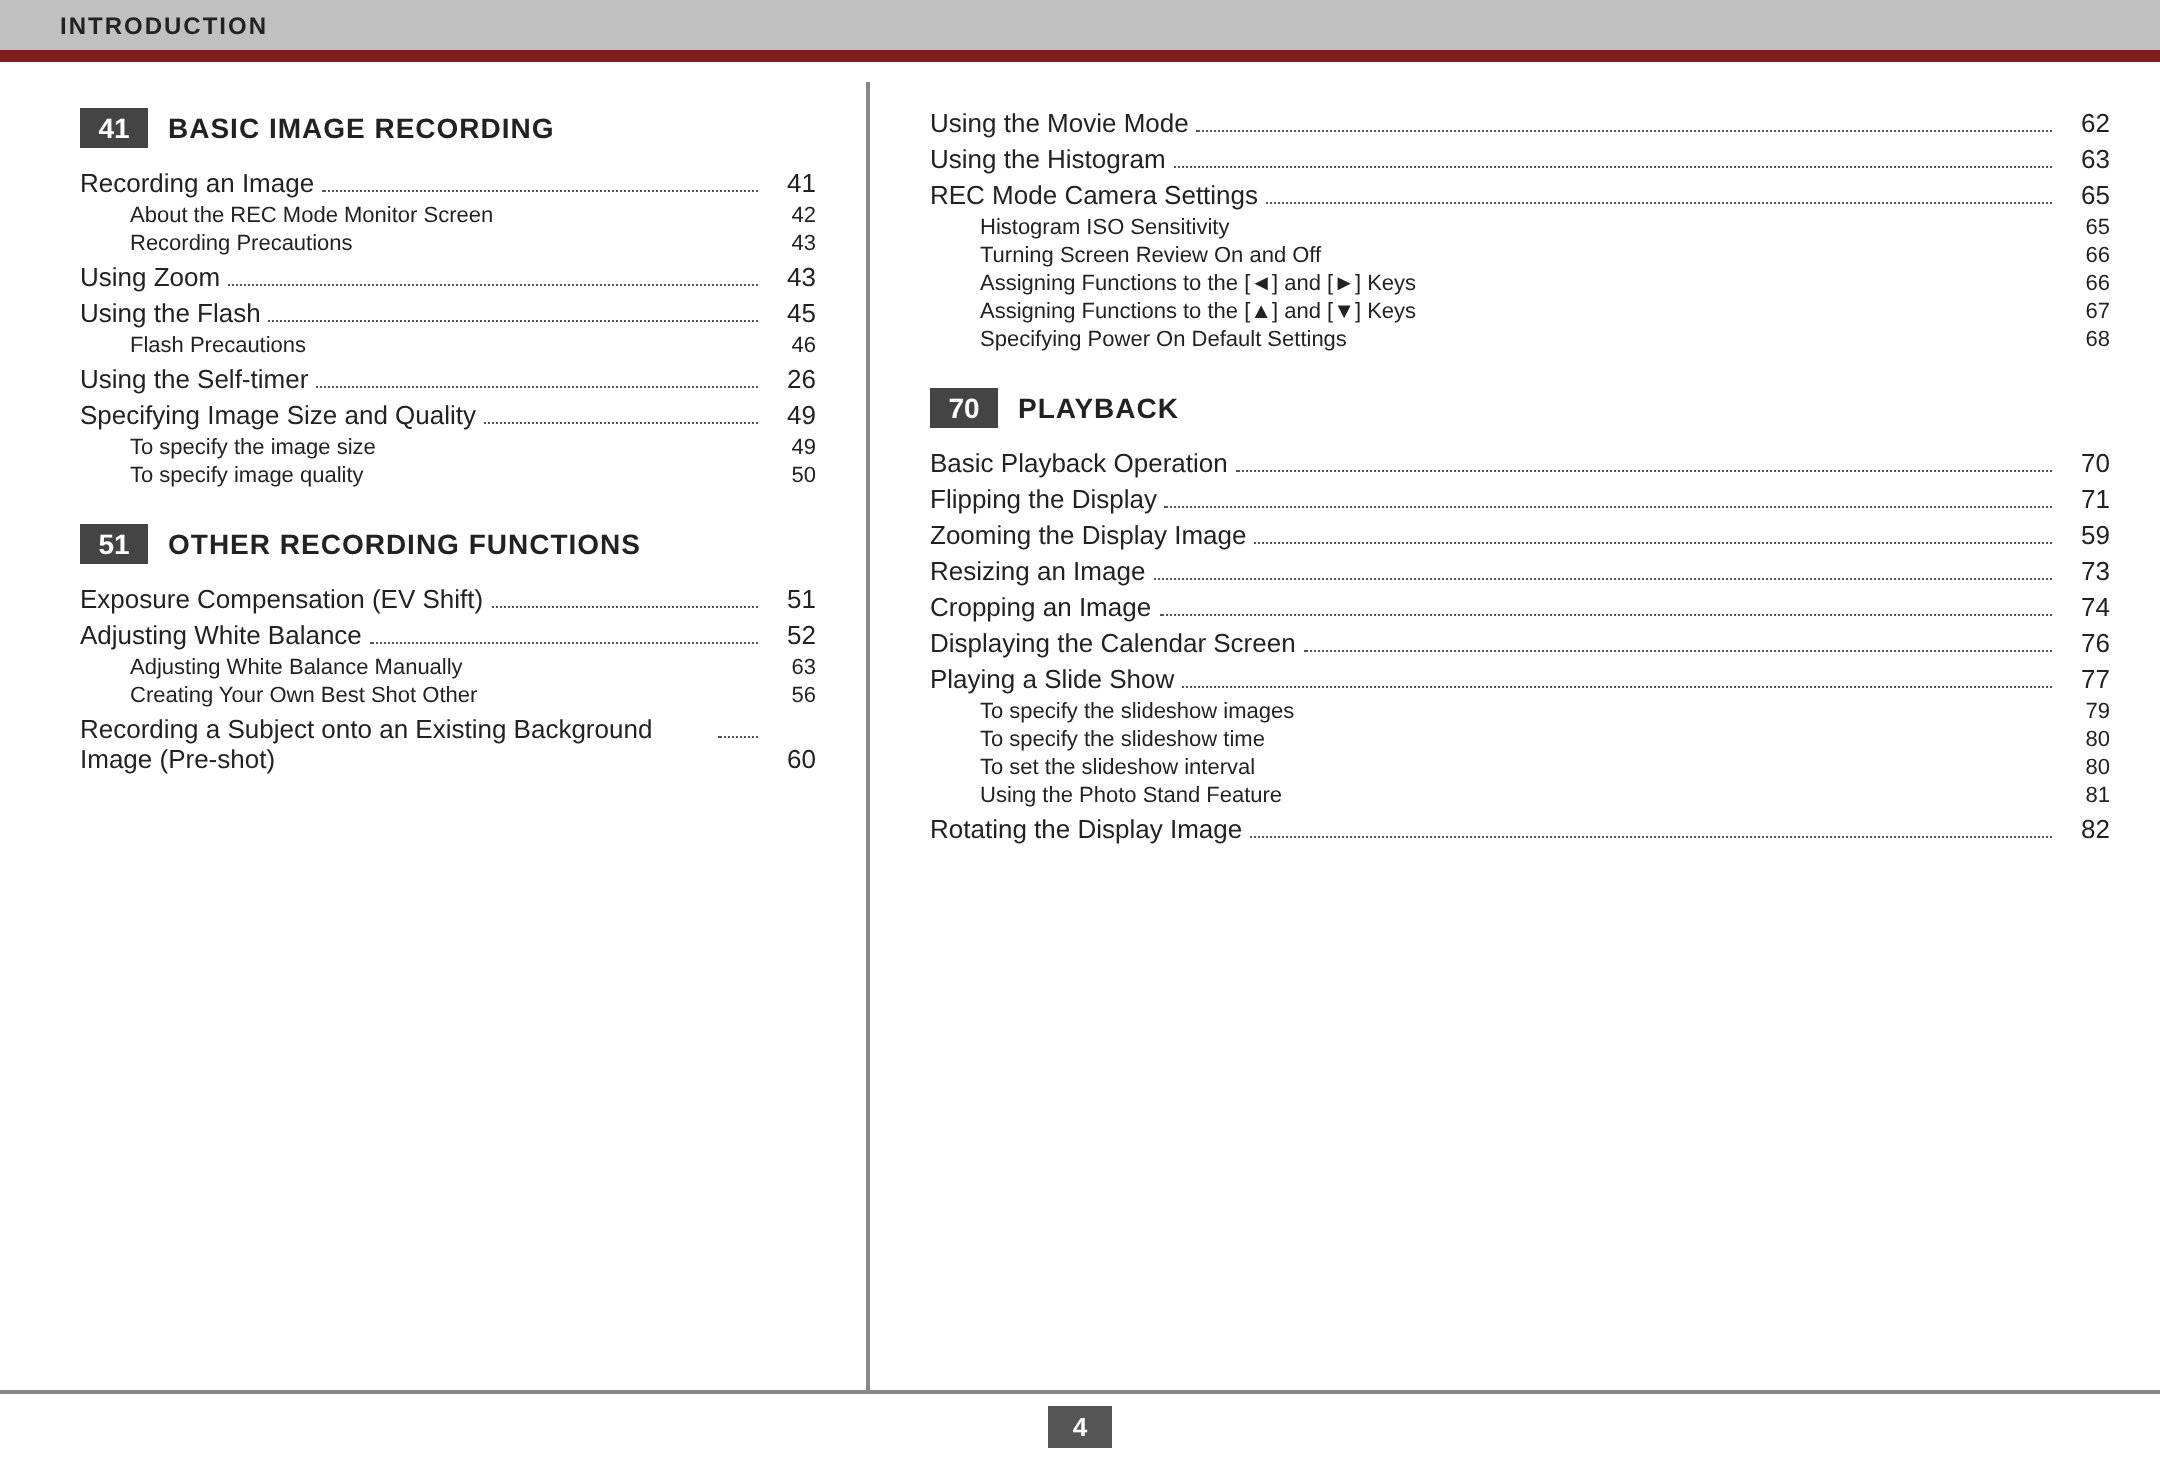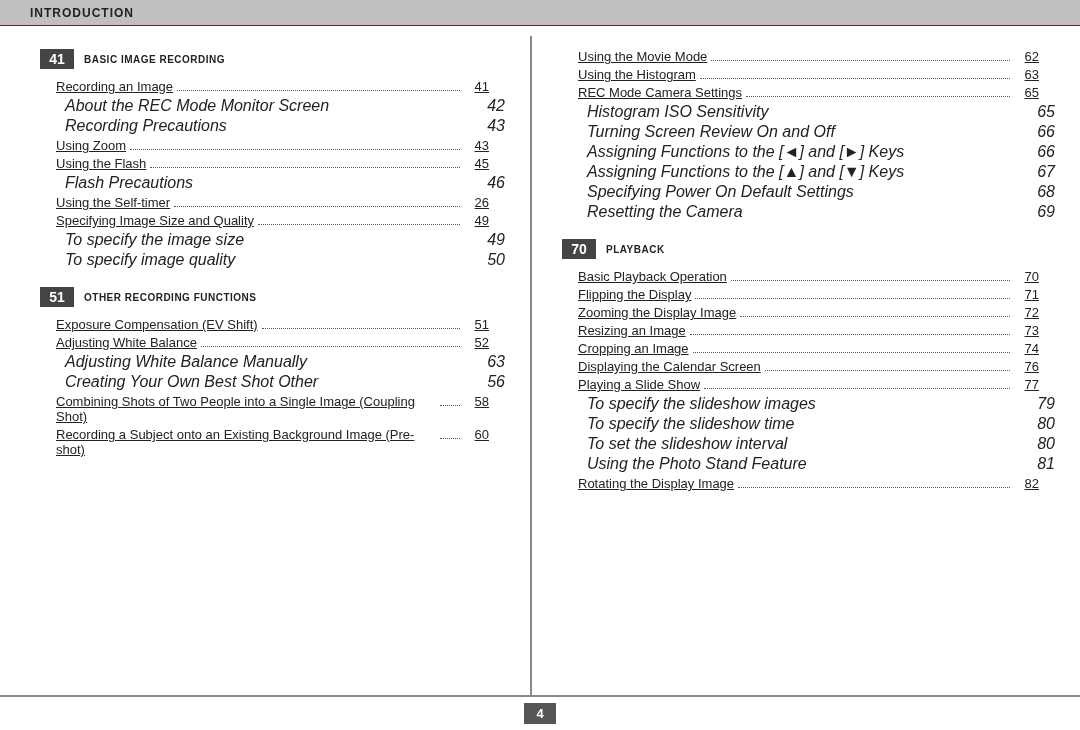--- a/index.html
+++ b/index.html
@@ -17,40 +17,40 @@
       width: 1080px;
       height: 730px;
       display: flex;
       flex-direction: column;
     }
 
     
     .header-bar {
       background: #c0c0c0;
       padding: 5px 30px;
-      border-bottom: 1px solid #7f1d1d;
+      border-bottom: 6px solid #7f1d1d;
     }
     .header-bar span {
       font-size: 12px;
       font-weight: bold;
       letter-spacing: 1px;
       text-transform: uppercase;
       color: #222;
     }
 
     
     .main-content {
       display: flex;
       flex: 1;
       padding: 10px 0 0 0;
     }
 
     
     .left-col {
-      width: 532px;
+      width: 435px;
       padding: 5px 25px 10px 40px;
       border-right: 2px solid #888;
     }
 
     
     .right-col {
       flex: 1;
       padding: 5px 25px 10px 30px;
     }
 
@@ -65,34 +65,33 @@
       background: #444;
       color: #fff;
       font-size: 14px;
       font-weight: bold;
       padding: 2px 8px;
       margin-right: 10px;
       min-width: 34px;
       text-align: center;
     }
     .section-title {
-      font-size: 10px;
+      font-size: 14px;
       font-weight: bold;
       text-transform: uppercase;
       letter-spacing: 0.5px;
     }
 
     
     .toc-entry {
       display: flex;
       justify-content: space-between;
-      align-items: flex-start;
-      margin: 3px 16px;
+      align-items: flex-end;
+      margin: 3px 0;
       font-size: 13px;
-      text-decoration: underline;
     }
     .toc-entry .toc-label {
       flex: 1;
       display: flex;
       align-items: baseline;
     }
     .toc-entry .dots {
       flex: 1;
       border-bottom: 1px dotted #555;
       margin: 0 4px 2px 4px;
@@ -102,22 +101,21 @@
       min-width: 25px;
       text-align: right;
     }
 
     
     .toc-sub {
       display: flex;
       justify-content: space-between;
       align-items: baseline;
       margin: 2px 0 2px 25px;
-      font-size: 16px;
-      font-style: italic;
+      font-size: 11px;
     }
     .toc-sub .toc-label {
       flex: 1;
     }
     .toc-sub .page-num {
       min-width: 25px;
       text-align: right;
     }
 
     .section-gap {
@@ -239,27 +237,20 @@
         <div class="toc-sub">
           <span class="toc-label">Adjusting White Balance Manually</span>
           <span class="page-num">63</span>
         </div>
         <div class="toc-sub">
           <span class="toc-label">Creating Your Own Best Shot Other</span>
           <span class="page-num">56</span>
         </div>
         <div class="toc-entry">
           <span class="toc-label">
-              <span>Combining Shots of Two People into a Single Image (Coupling Shot)</span>
-              <span class="dots"></span>
-            </span>
-          <span class="page-num">58</span>
-        </div>
-        <div class="toc-entry">
-          <span class="toc-label">
               <span>Recording a Subject onto an Existing Background Image (Pre-shot)</span>
               <span class="dots"></span>
             </span>
           <span class="page-num">60</span>
         </div>
       </div>
 
     </div>
 
     <div class="right-col">
@@ -298,24 +289,20 @@
           <span class="toc-label">Assigning Functions to the [◄] and [►] Keys</span>
           <span class="page-num">66</span>
         </div>
         <div class="toc-sub">
           <span class="toc-label">Assigning Functions to the [▲] and [▼] Keys</span>
           <span class="page-num">67</span>
         </div>
         <div class="toc-sub">
           <span class="toc-label">Specifying Power On Default Settings</span>
           <span class="page-num">68</span>
-        </div>
-        <div class="toc-sub">
-          <span class="toc-label">Resetting the Camera</span>
-          <span class="page-num">69</span>
         </div>
       </div>
 
       <div class="section-header section-gap">
         <div class="section-number">70</div>
         <div class="section-title">Playback</div>
       </div>
 
       <div>
         <div class="toc-entry">
@@ -330,21 +317,21 @@
               <span>Flipping the Display</span>
               <span class="dots"></span>
             </span>
           <span class="page-num">71</span>
         </div>
         <div class="toc-entry">
           <span class="toc-label">
               <span>Zooming the Display Image</span>
               <span class="dots"></span>
             </span>
-          <span class="page-num">72</span>
+          <span class="page-num">59</span>
         </div>
         <div class="toc-entry">
           <span class="toc-label">
               <span>Resizing an Image</span>
               <span class="dots"></span>
             </span>
           <span class="page-num">73</span>
         </div>
         <div class="toc-entry">
           <span class="toc-label">

